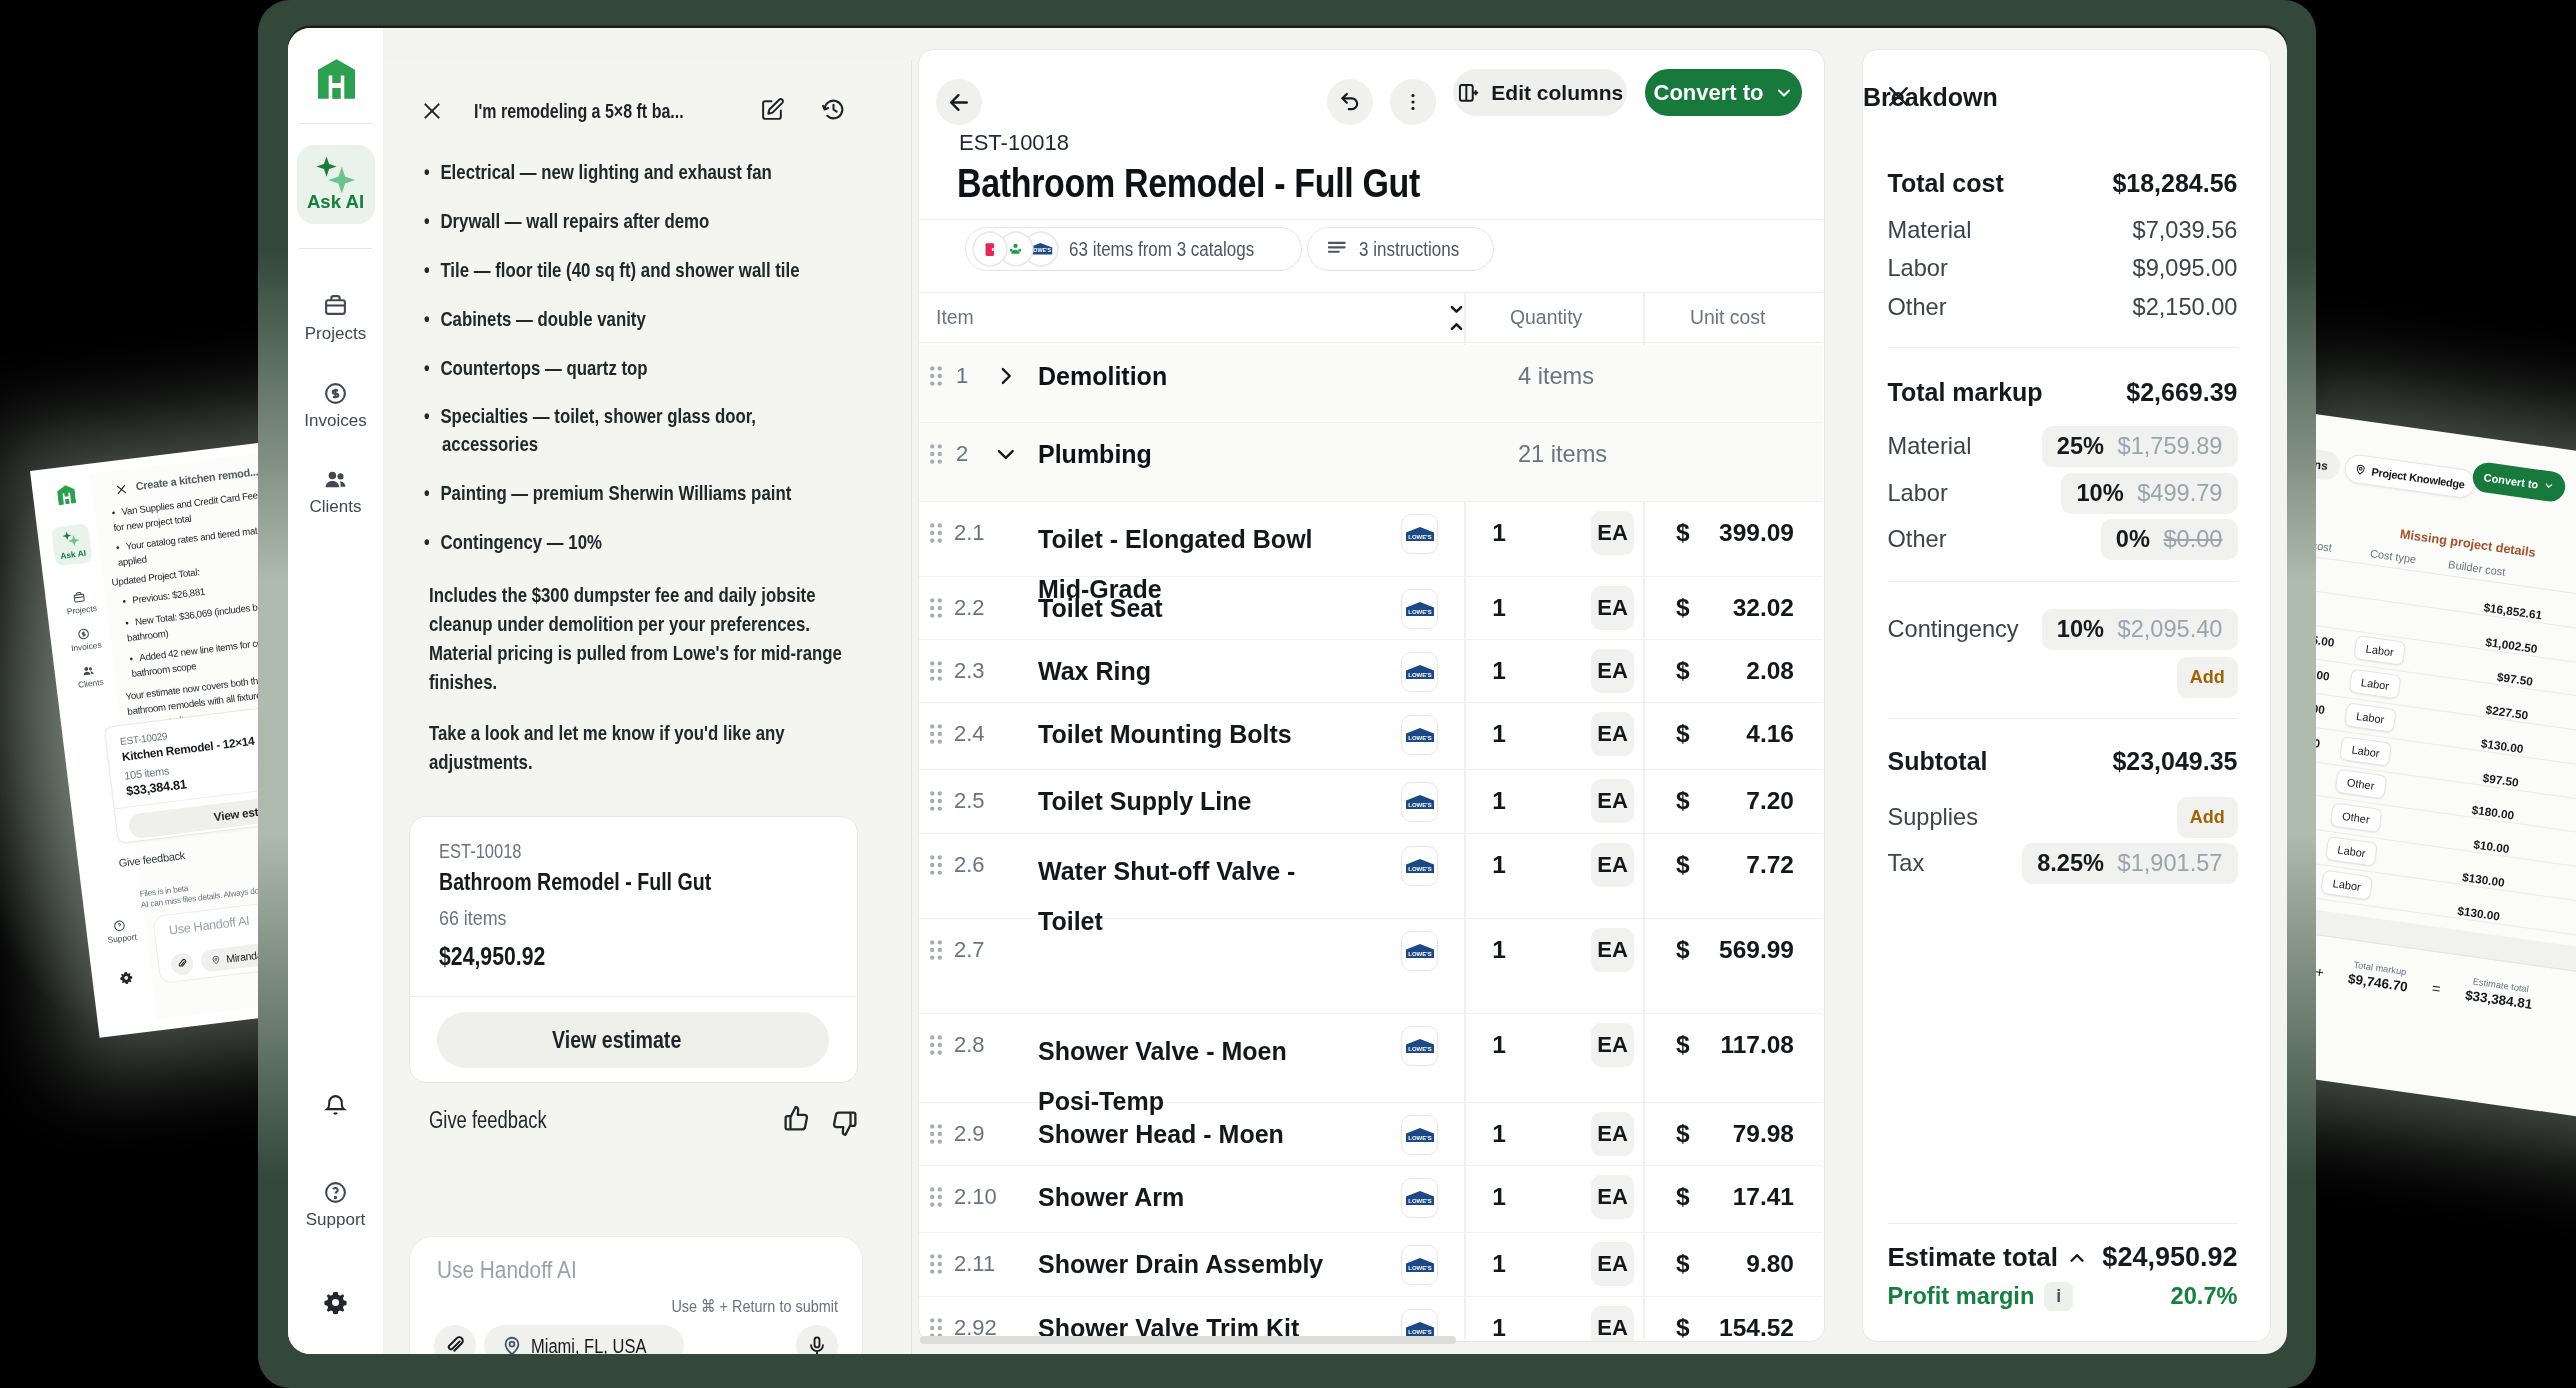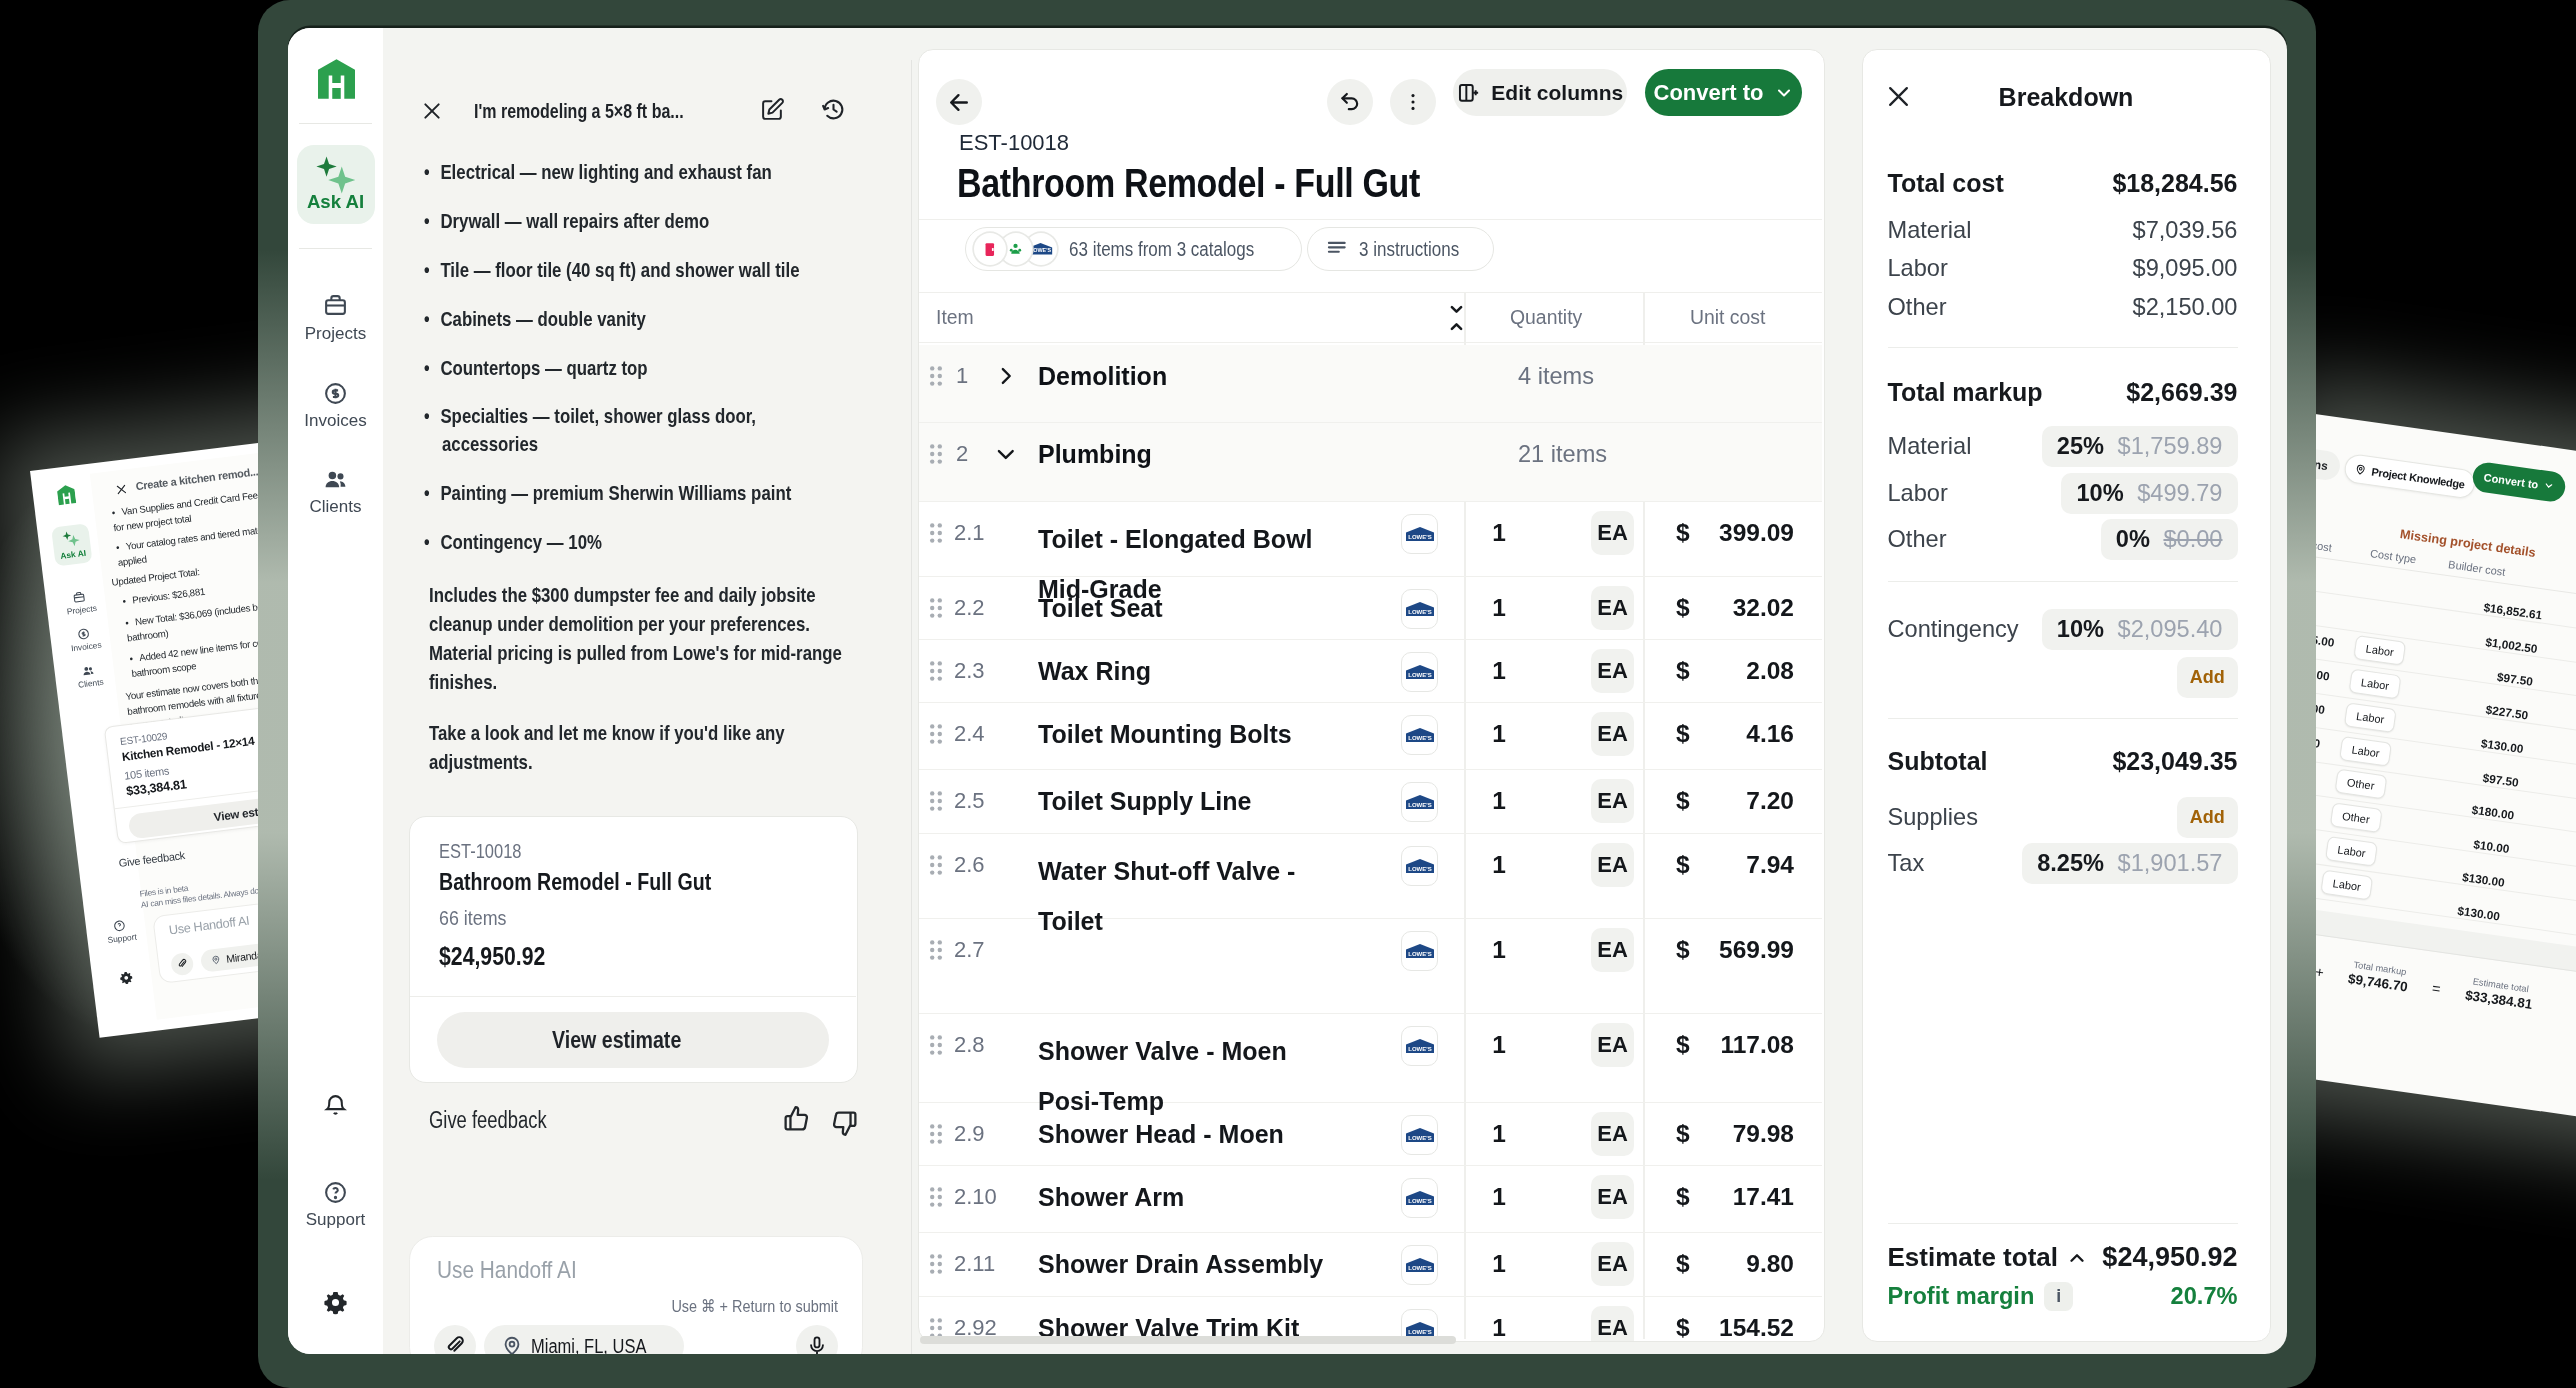--- a/index.html
+++ b/index.html
@@ -594,21 +594,21 @@
           <span class="name" style="top:11.8px;transform:none">Water Shut-off Valve -<br>Toilet</span>
           <span class="badge" style="top:11.8px">
               <svg width="30" height="16" viewBox="0 0 30 16">
                 <path d="M1 6.5 L15 1 L29 6.5 V15 H1 Z" fill="#1D4886"></path>
                 <text x="15" y="12.5" font-size="6" fill="#fff" text-anchor="middle" font-weight="bold" font-family="Liberation Sans">LOWE'S</text>
               </svg>
             </span>
           <span class="rc qty">1</span>
             <span class="rc ea">EA</span>
           <span class="rc dol">$</span>
-            <span class="rc price">7.94</span>
+            <span class="rc price">7.72</span>
         </div>
         <div class="row" style="height:95px">
           <svg class="rc dots" width="16" height="23.6" viewBox="0 0 19 28" fill="#A8ADB3">
               <circle cx="5" cy="5" r="2.6"></circle>
               <circle cx="14" cy="5" r="2.6"></circle>
               <circle cx="5" cy="14" r="2.6"></circle>
               <circle cx="14" cy="14" r="2.6"></circle>
               <circle cx="5" cy="23" r="2.6"></circle>
               <circle cx="14" cy="23" r="2.6"></circle>
             </svg>
@@ -734,21 +734,21 @@
           <span class="rc dol">$</span>
             <span class="rc price">154.52</span>
         </div>
       </div>
     </div>
     <div class="abs" style="left:632px;top:1308px;width:536px;height:8.4px;border-radius:4.2px;background:#DCDDD9"></div>
     <div class="abs card bcard" id="bcard">
       <svg class="abs" style="left:23px;top:34px" width="25" height="25" viewBox="0 0 24 24" fill="none" stroke="#1F2328" stroke-width="2.2" stroke-linecap="round">
           <path d="M4 4 L20 20 M20 4 L4 20"></path>
         </svg>
-      <div class="abs" style="left:0;top:33px;width:406px;text-align:center;font-size:25px;font-weight:600;color:#16191D">Breakdown</div>
+      <div class="abs" style="left:0;top:33px;width:406px;font-size:25px;font-weight:600;color:#16191D">Breakdown</div>
 
       <div class="abs bk" style="top:119px">
           <span class="bl bb">Total cost</span>
           <span class="bv bb">$18,284.56</span>
         </div>
       <div class="abs bk" style="top:167px">
           <span class="bl">Material</span>
           <span class="bv">$7,039.56</span>
         </div>
       <div class="abs bk" style="top:205px">

